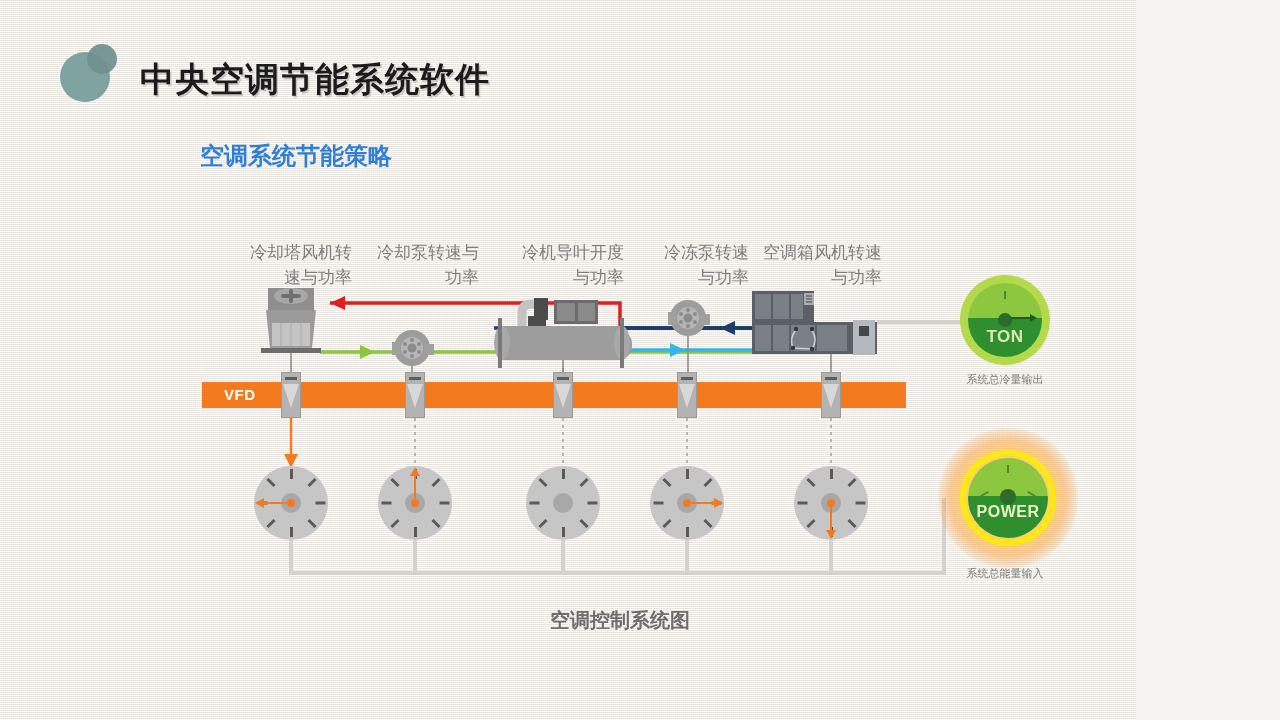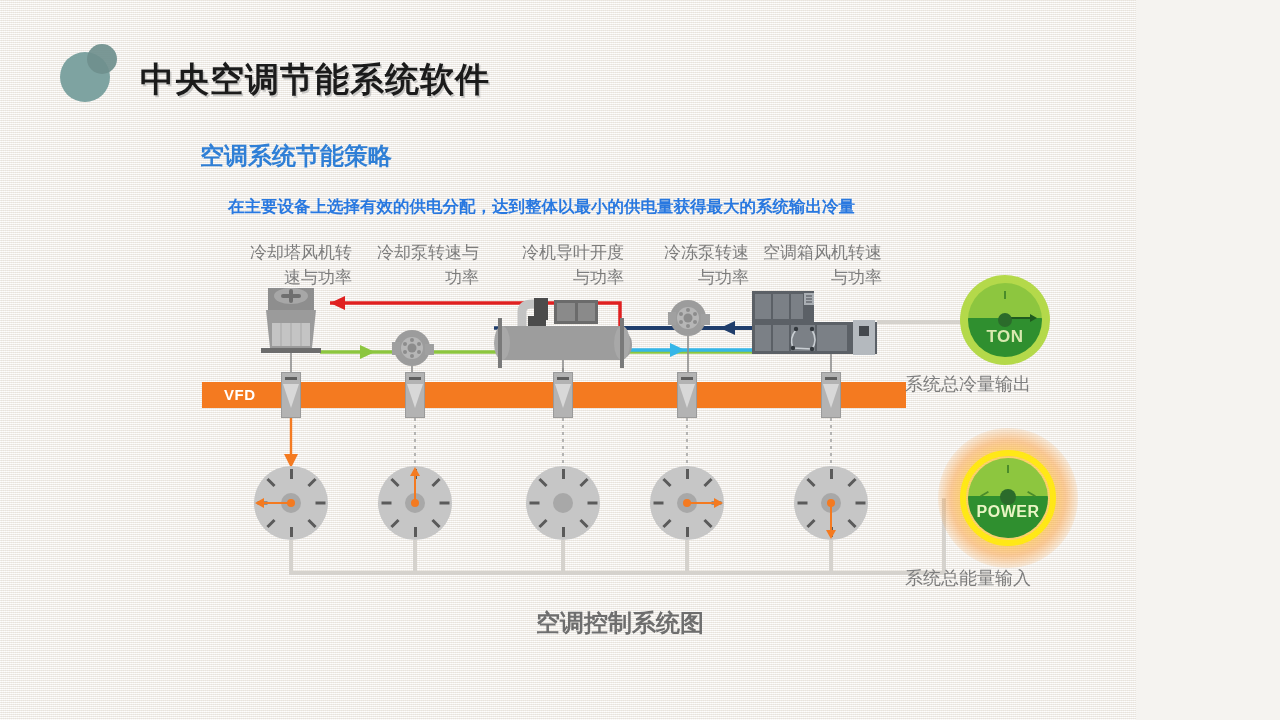--- a/index.html
+++ b/index.html
@@ -314,51 +314,50 @@
   #power-badge .badge-text {
     width: 80px;
     top: 45px;
     font-size: 16px;
     color: #e9f5c4;
   }
 
   .badge-caption {
     position: absolute;
     width: 200px;
-    text-align: left;
-    font-size: 18px;
+    text-align: center;
+    font-size: 11px;
     color: #7d7d7d;
     white-space: nowrap;
   }
   #ton-caption { left: 905px; top: 372px; }
   #power-caption { left: 905px; top: 566px; }
 
   #bottom-caption {
     position: absolute;
     left: 0; top: 607px;
     width: 1240px;
     text-align: center;
-    font-size: 24px;
+    font-size: 20px;
     font-weight: bold;
     color: #6e6e6e;
   }
 </style>
 </head>
 <body>
 
 <div id="slide">
 
   <div id="logo">
     <div class="big"></div>
     <div class="small"></div>
   </div>
   <div id="slide-title">中央空调节能系统软件</div>
 
   <div id="section-heading">空调系统节能策略</div>
-  <div id="section-statement">在主要设备上选择有效的供电分配，达到整体以最小的供电量获得最大的系统输出冷量</div>
 
   <div class="eq-caption" style="left:228px;">冷却塔风机转
 速与功率</div>
   <div class="eq-caption" style="left:355px;">冷却泵转速与
 功率</div>
   <div class="eq-caption" style="left:500px;">冷机导叶开度
 与功率</div>
   <div class="eq-caption" style="left:625px;">冷冻泵转速
 与功率</div>
   <div class="eq-caption" style="left:758px;">空调箱风机转速

